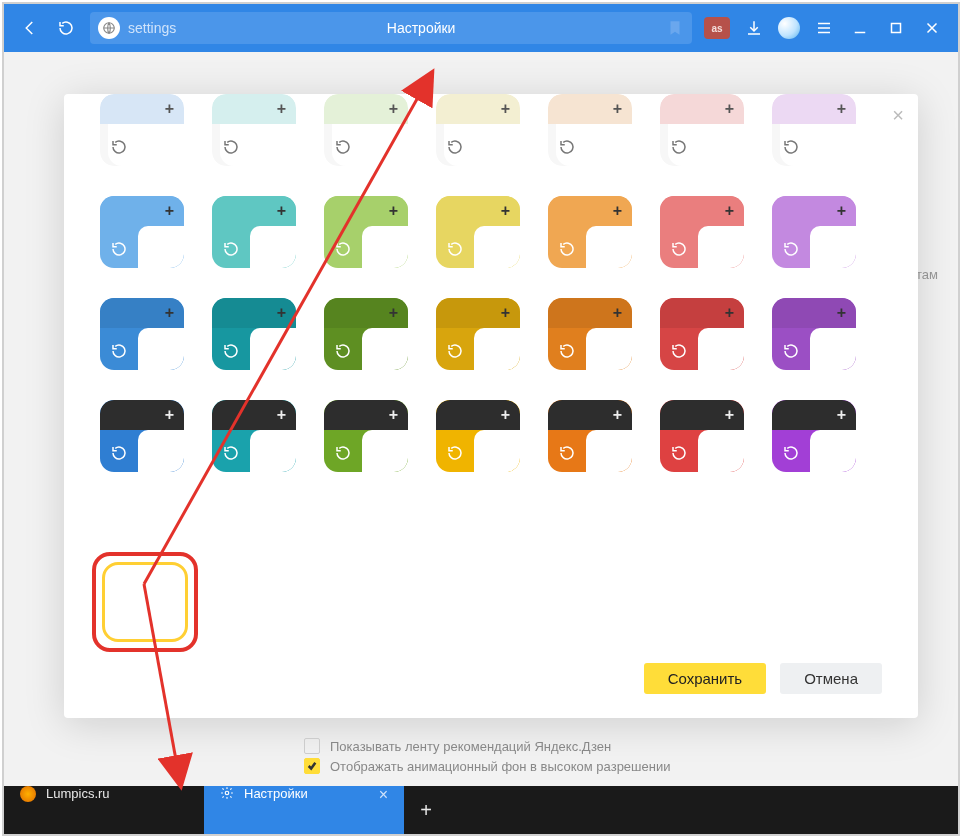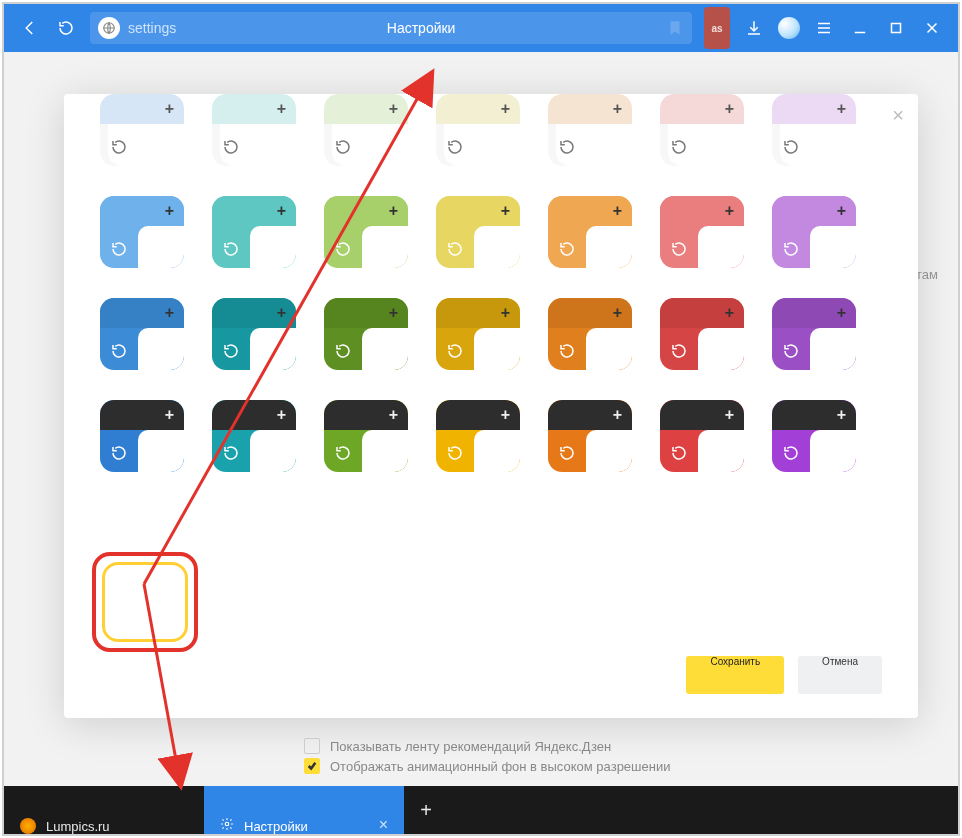--- a/index.html
+++ b/index.html
@@ -11,21 +11,21 @@
 
 .topbar { position:absolute; left:0; right:0; top:0; height:48px; background:#3086e6; display:flex; align-items:center; padding:0 8px; color:#fff; }
 .tb-btn { width:36px; height:36px; display:flex; align-items:center; justify-content:center; color:#fff; cursor:pointer; }
 .tb-btn svg { width:18px; height:18px; fill:none; stroke:#fff; stroke-width:2; }
 .address-wrap { flex:1; display:flex; align-items:center; height:32px; margin:0 6px; background:#4b96ea; border-radius:4px; padding:0 8px; color:#dbe9fb; }
 .address-wrap .globe { width:22px; height:22px; border-radius:50%; background:#fff; display:flex; align-items:center; justify-content:center; margin-right:8px; }
 .address-wrap .globe svg { width:14px; height:14px; stroke:#888; fill:none; stroke-width:2;}
 .addr-path { color:#cfe3fb; font-size:14px; }
 .addr-title { color:#fff; font-size:14px; margin:0 auto; }
 .bmk { width:18px; height:18px; }
-.ext-ico { width:26px; height:42px; border-radius:4px; background:#b6514a; color:#f3dcd9; font-size:10px; font-weight:bold; display:flex; align-items:center; justify-content:center; margin:0 6px;}
+.ext-ico { width:26px; height:22px; border-radius:4px; background:#b6514a; color:#f3dcd9; font-size:10px; font-weight:bold; display:flex; align-items:center; justify-content:center; margin:0 6px;}
 .weather { width:22px; height:22px; border-radius:50%; background: radial-gradient(circle at 30% 30%, #fff, #bfe4ff 55%, #56b2ee); margin:0 6px;}
 
 
 .page { position:absolute; left:0; right:0; top:48px; bottom:48px; background:#f2f2f2; }
 .bg-hint { position:absolute; right:20px; top:215px; color:#999; font-size:13px; }
 
 
 .modal { position:absolute; left:60px; top:42px; right:40px; height:624px; background:#fff; border-radius:4px; box-shadow:0 6px 40px rgba(0,0,0,.15); }
 .modal-close { position:absolute; top:10px; right:14px; color:#bbb; font-size:20px; cursor:pointer; }
 .modal h2 { font-size:17px; font-weight:600; color:#222; padding:28px 0 24px 36px; }
@@ -54,34 +54,34 @@
 
 
 
 
 
 
 .selected-ring { position:absolute; border:4px solid #e3322b; border-radius:18px; pointer-events:none;}
 .selected-inner { position:absolute; border:3px solid #ffcf33; border-radius:16px; pointer-events:none;}
 
 .modal-actions { position:absolute; right:36px; bottom:24px; display:flex; gap:14px; }
-.btn { height:38px; padding:0 24px; border-radius:3px; font-size:10px; display:flex; cursor:pointer; }
+.btn { height:31px; padding:0 24px; border-radius:3px; font-size:15px; display:flex; align-items:center; cursor:pointer; }
 .btn-primary { background:#ffdd39; color:#222;}
 .btn-secondary { background:#eef0f2; color:#333;}
 
 
 .behind { position:absolute; left:300px; bottom:8px; right:40px; color:#888; font-size:13px; }
 .behind .row { display:flex; align-items:center; gap:10px; margin:4px 0;}
 .chk { width:16px; height:16px; border:1px solid #ccc; border-radius:2px; display:inline-flex; align-items:center; justify-content:center; }
 .chk.checked { background:#ffdd39; border-color:#ffdd39;}
 .chk.checked svg { width:10px; height:10px; stroke:#333; stroke-width:3; fill:none;}
 
 
 .tabbar { position:absolute; left:0; right:0; bottom:0; height:48px; background:#1a1a1a; display:flex; align-items:stretch; }
-.tab-item { display:flex; align-items:flex-end; padding:0 16px; color:#e8e8e8; font-size:13px; gap:10px; cursor:pointer; position:relative; min-width:200px;}
+.tab-item { display:flex; align-items:flex-start; padding:0 16px; color:#e8e8e8; font-size:13px; gap:10px; cursor:pointer; position:relative; min-width:200px;}
 .tab-item.active { background:#3086e6; color:#fff;}
 .tab-fav { width:16px; height:16px; border-radius:50%; }
 .tab-close { color:#cfe3fb; font-size:16px; margin-left:auto; }
 .tab-gear svg { width:14px; height:14px; stroke:#fff; fill:#fff; }
 .newtab { width:44px; display:flex; align-items:center; justify-content:center; color:#e8e8e8; font-size:20px; cursor:pointer;}
 
 </style>
 </head>
 <body>
 

